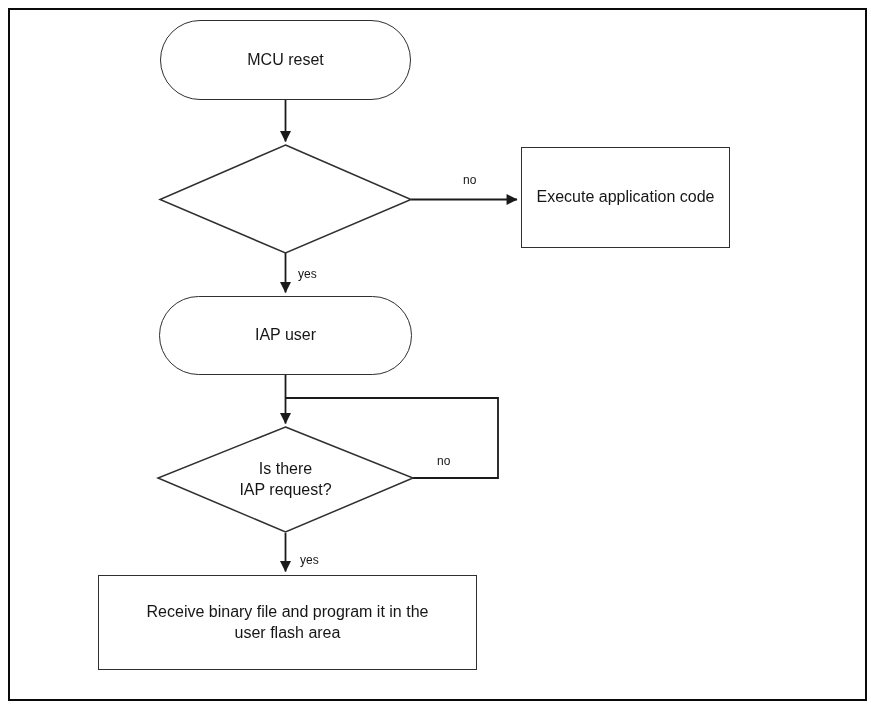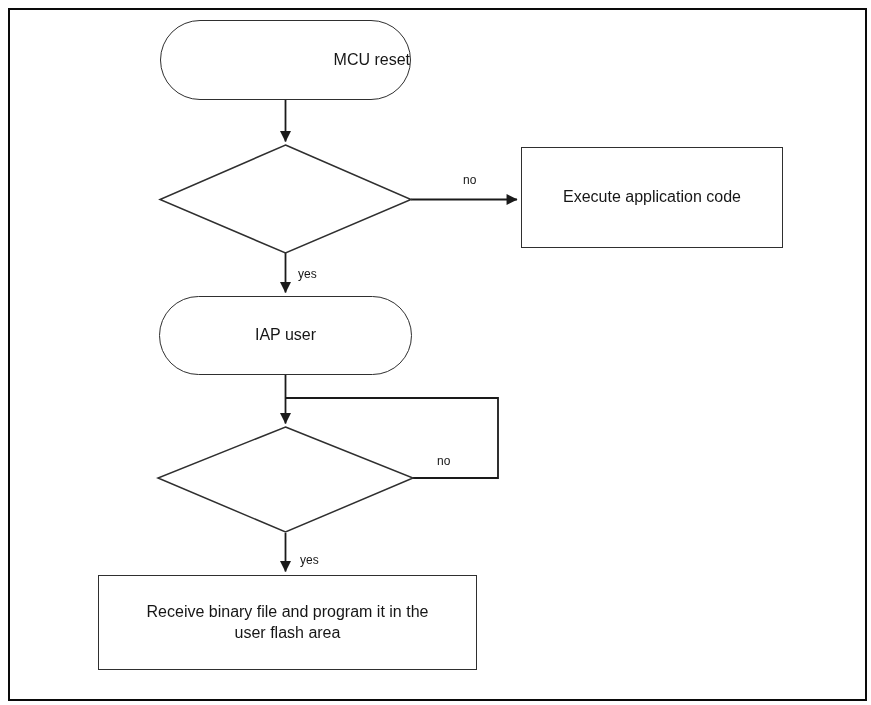--- a/index.html
+++ b/index.html
@@ -83,33 +83,37 @@
       <line x1="285.5" y1="375" x2="285.5" y2="423.5" marker-end="url(#arrow)"></line>
       <polyline points="413,478 498,478 498,398 285.5,398"></polyline>
       <line x1="285.5" y1="533" x2="285.5" y2="571.5" marker-end="url(#arrow)"></line>
     </g>
     <g fill="#ffffff" stroke="#2f2f2f" stroke-width="1.5">
       <polygon points="285.5,145 411,199.5 285.5,253 160,199.5"></polygon>
       <polygon points="285.5,427 413,478 285.5,532 158,478"></polygon>
     </g>
   </svg>
 
-  <div class="node terminator" style="left:160px; top:20px; width:251px; height:80px;justify-content:flex-end;">
+  <div class="node terminator" style="left:160px; top:20px; width:251px; height:80px;">
     <span class="node-label">MCU reset</span>
   </div>
 
 
-  <div class="node process" style="left:521px; top:147px; width:262px; height:101px;">
+  <div class="node process" style="left:521px; top:147px; width:209px; height:101px;">
     <span class="node-label">Execute application code</span>
   </div>
 
   <div class="node terminator" style="left:159px; top:296px; width:253px; height:79px;">
     <span class="node-label">IAP user</span>
   </div>
 
+  <div class="node decision-label" style="left:158px; top:427px; width:255px; height:105px;">
+    <span class="node-label">Is there
+IAP request?</span>
+  </div>
 
   <div class="node process" style="left:98px; top:575px; width:379px; height:95px;">
     <span class="node-label">Receive binary file and program it in the
 user flash area</span>
   </div>
 
   <span class="edge-label" style="left:463px; top:170px;">no</span>
 
   <span class="edge-label" style="left:298px; top:264px;">yes</span>
 

